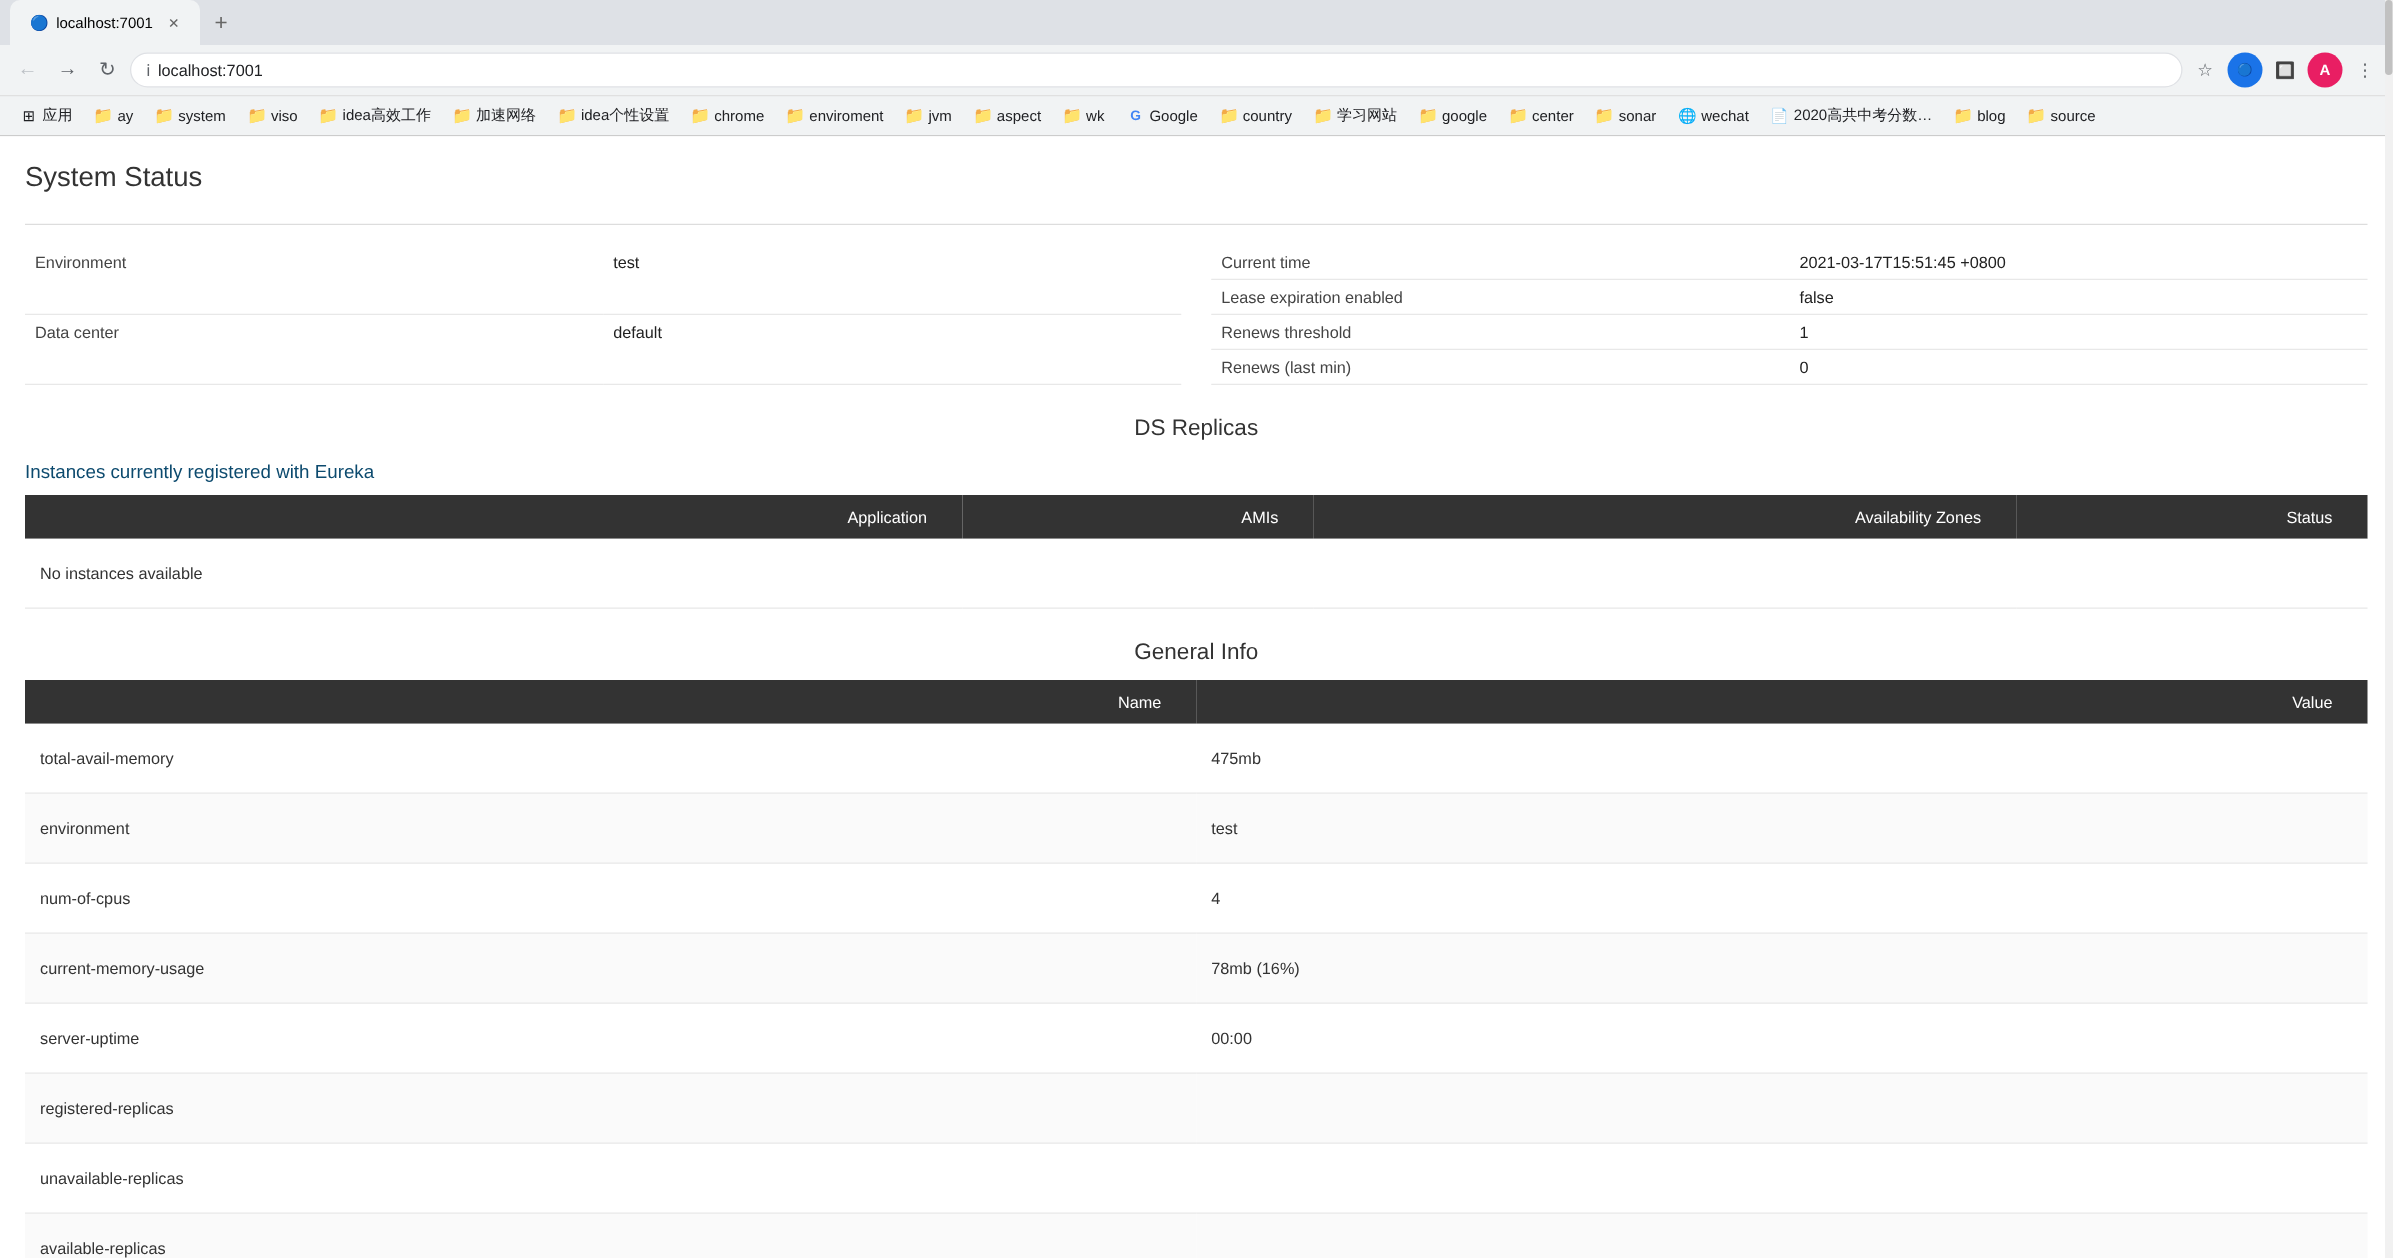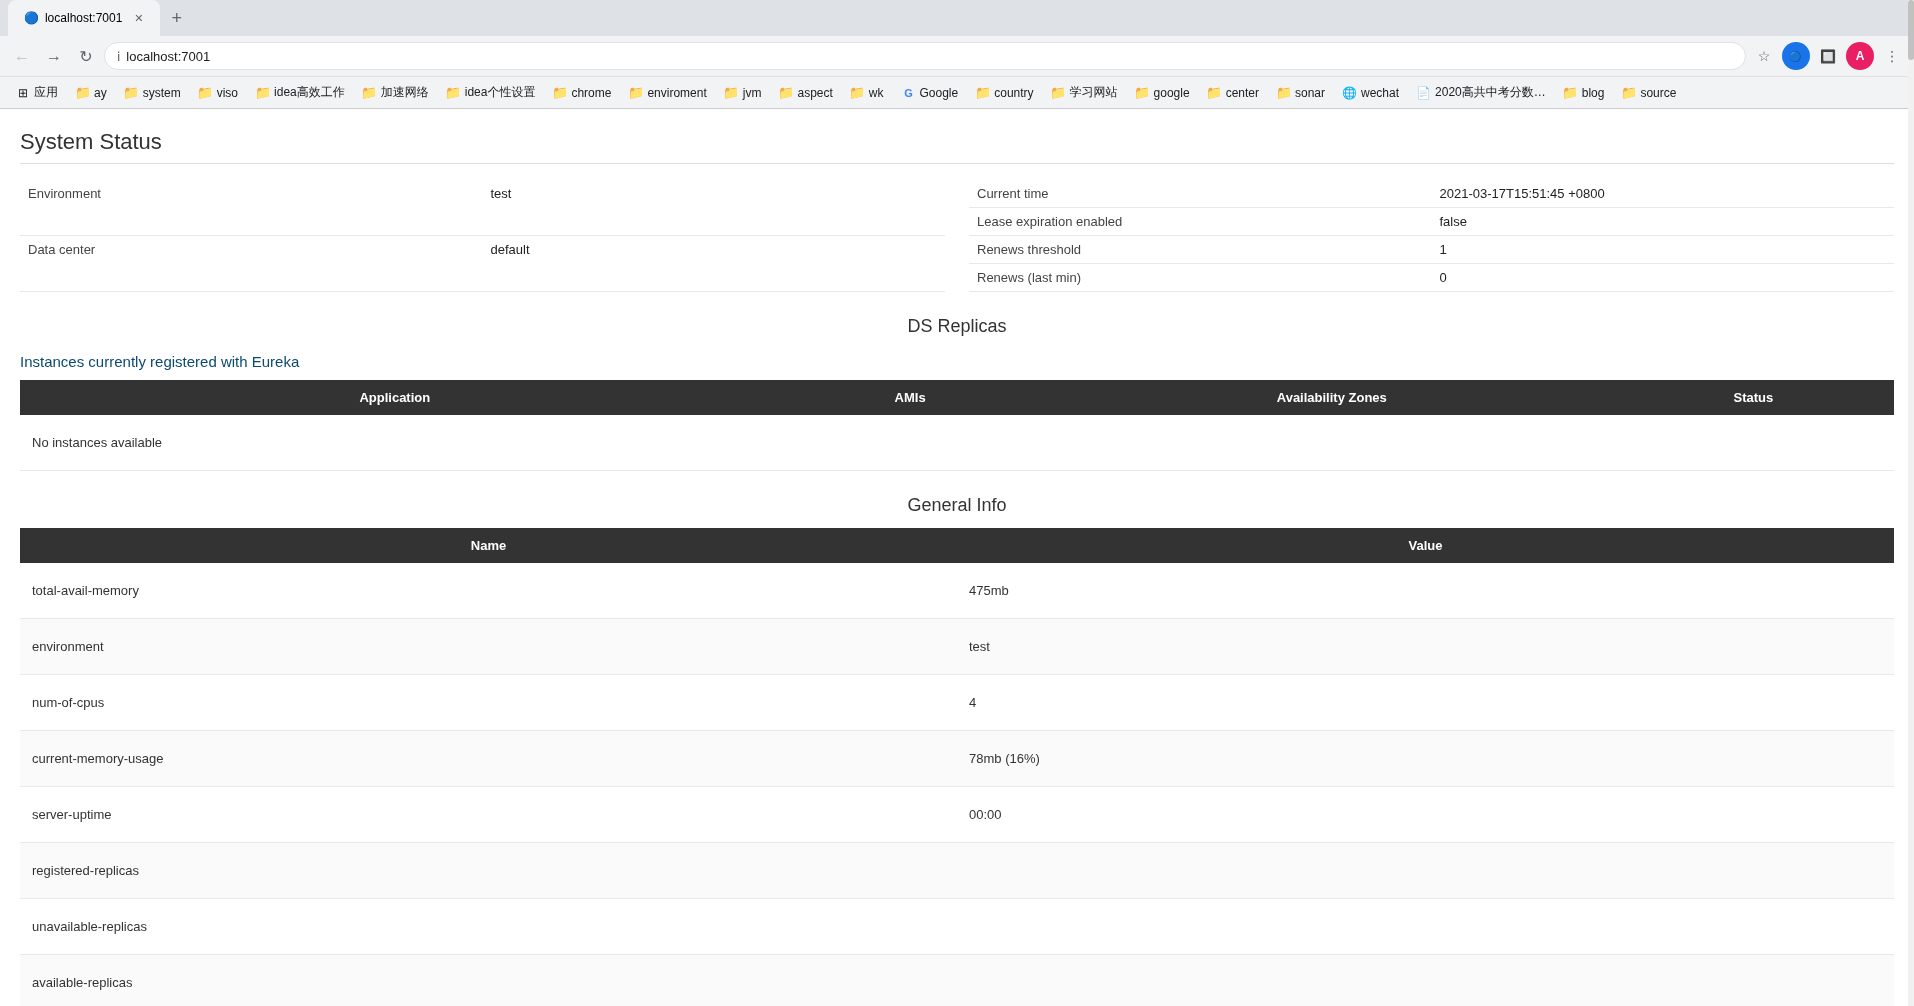--- a/index.html
+++ b/index.html
@@ -100,21 +100,21 @@
       padding: 20px 20px;
       min-height: calc(1006px - 110px);
     }
 
     h1.page-title {
       font-size: 22px;
       font-weight: normal;
       color: #333;
       margin-bottom: 16px;
       border-bottom: 1px solid #ddd;
-      padding-bottom: 8px;
+      padding-bottom: 24px;
     }
 
     
     .status-grid {
       display: grid;
       grid-template-columns: 1fr 1fr;
       gap: 0 24px;
       margin-bottom: 24px;
     }
     .status-table {
@@ -153,23 +153,23 @@
     .data-table {
       width: 100%;
       border-collapse: collapse;
       margin-bottom: 24px;
     }
     .data-table thead tr {
       background: #333;
       color: white;
     }
     .data-table thead td, .data-table thead th {
-      padding: 10px 12px;
-      font-weight: bold;
-      text-align: center;
+      padding: 10px 28px;
+      font-weight: normal;
+      text-align: right;
     }
     .data-table tbody tr {
       background: white;
       border-bottom: 1px solid #e8e8e8;
     }
     .data-table tbody tr:nth-child(even) {
       background: #fafafa;
     }
     .data-table tbody td {
       padding: 20px 12px;

